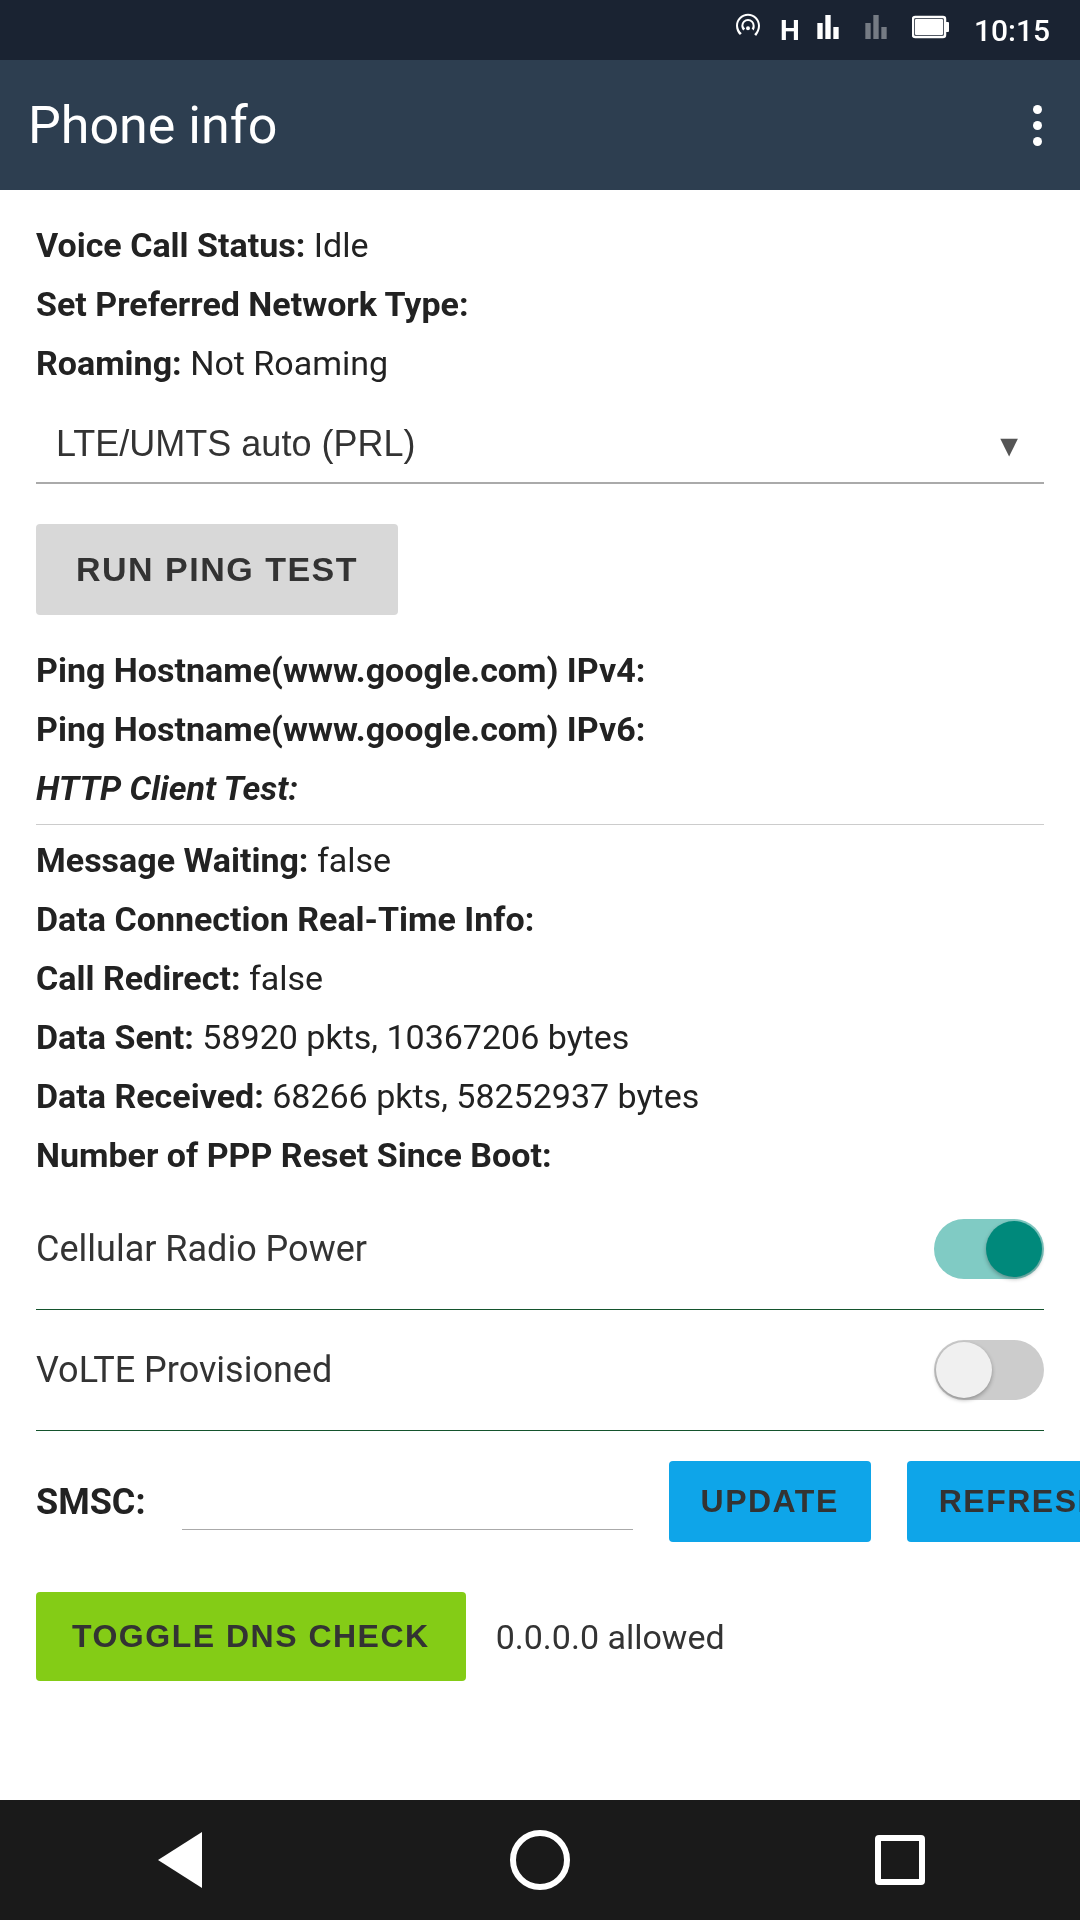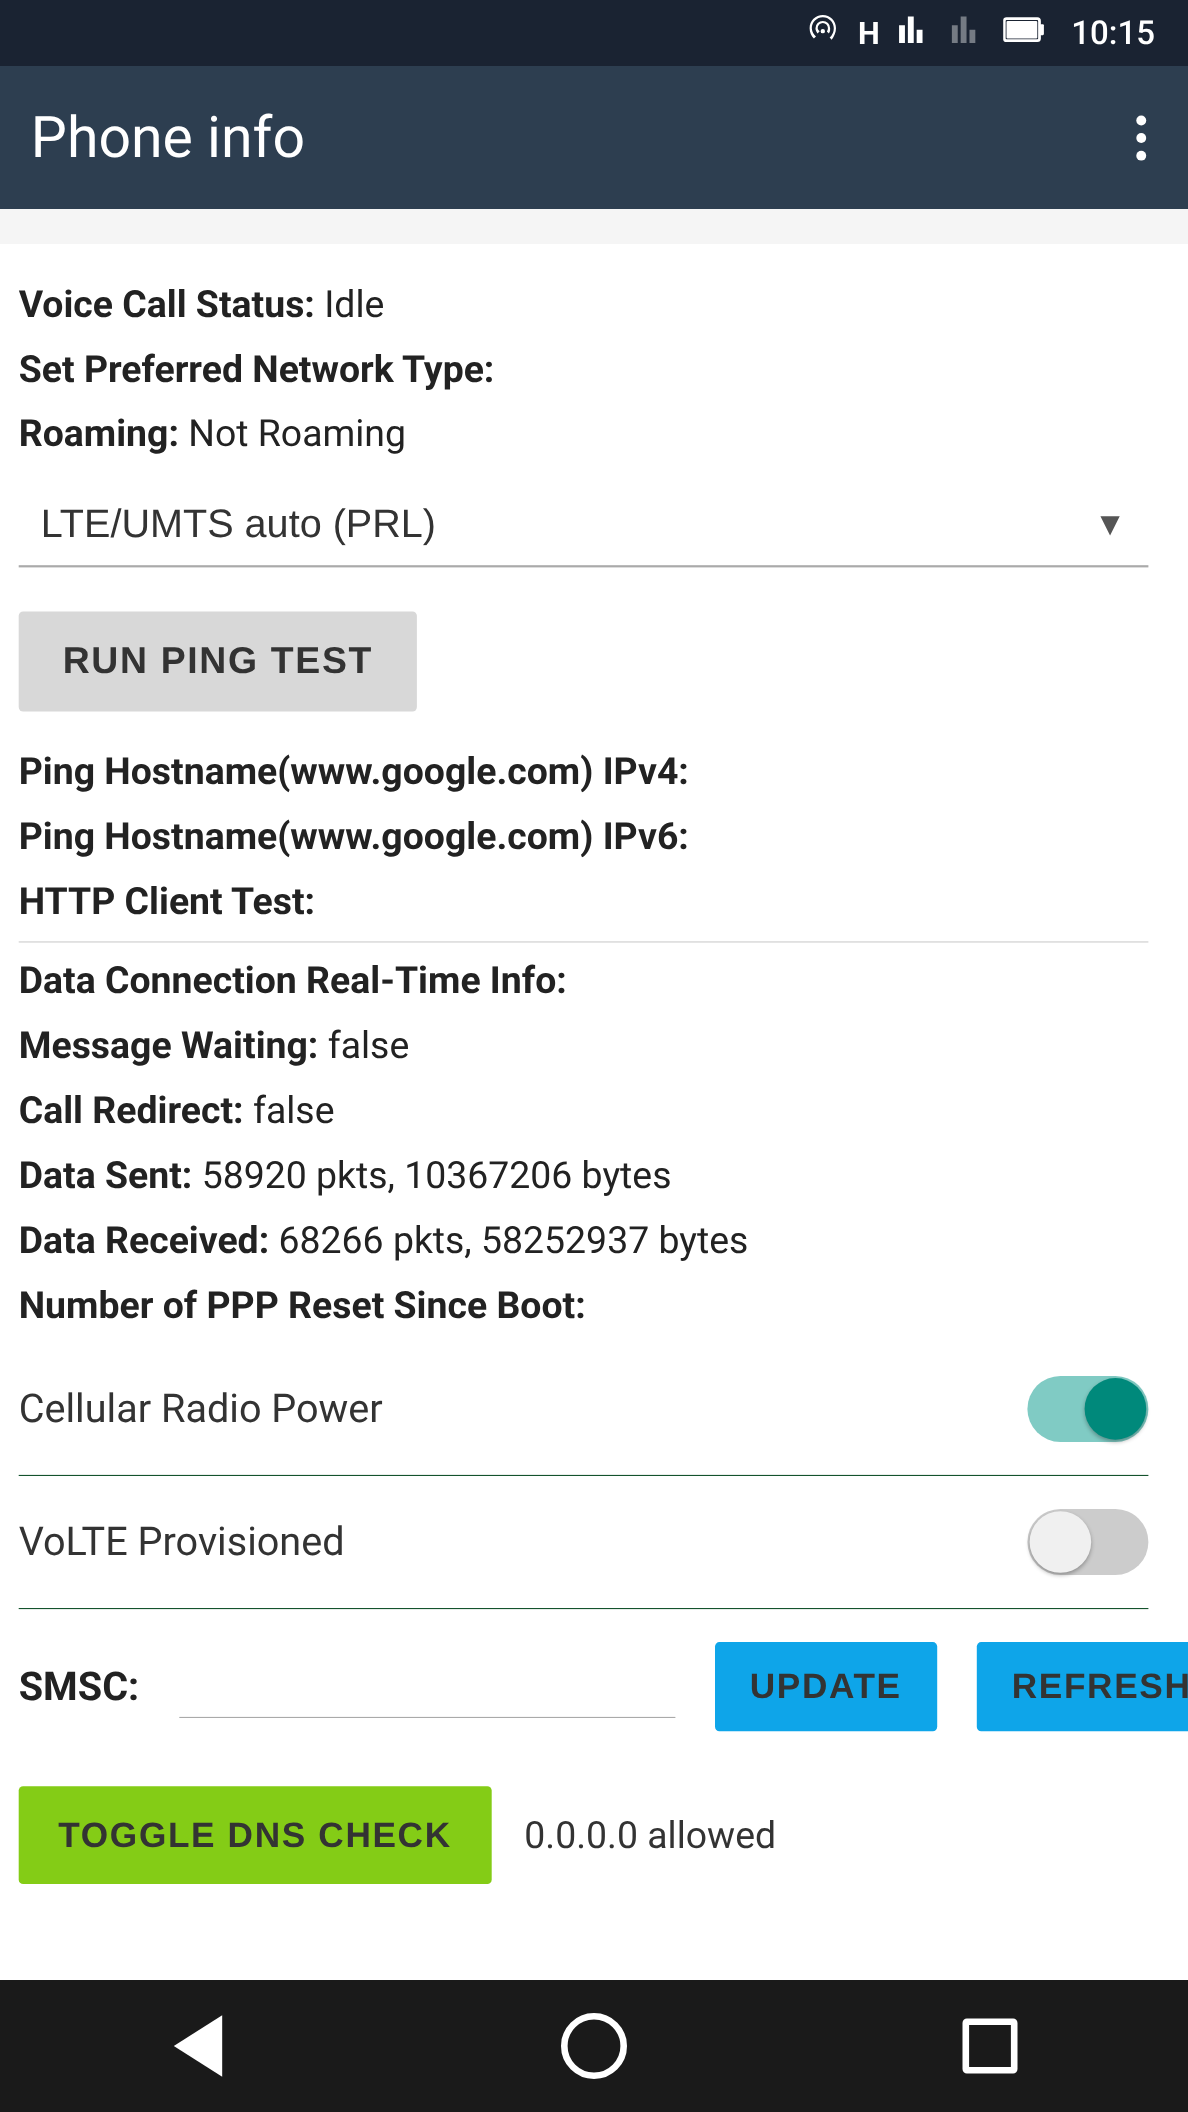--- a/index.html
+++ b/index.html
@@ -63,23 +63,22 @@
       width: 9px;
       height: 9px;
       background: white;
       border-radius: 50%;
     }
 
     
     .content {
       background: white;
       flex: 1;
-      padding: 30px 36px 0 17px;
+      padding: 30px 36px 0 36px;
       overflow-y: auto;
-      margin-top: 32px;
     }
 
     .info-row {
       font-size: 34px;
       line-height: 1.5;
       margin-bottom: 8px;
       color: #222;
     }
     .info-row strong {
       font-weight: 700;
@@ -343,32 +342,32 @@
   <button class="btn">RUN PING TEST</button>
 
   <div class="info-row">
     <strong>Ping Hostname(www.google.com) IPv4:</strong>
   </div>
 
   <div class="info-row">
     <strong>Ping Hostname(www.google.com) IPv6:</strong>
   </div>
 
-  <div class="info-row" style="margin-bottom:0;">
+  <div class="info-row" style="margin-bottom:0;font-style:italic;">
     <strong>HTTP Client Test:</strong>
   </div>
   <hr class="divider">
-
-  <div class="info-row">
-    <strong>Data Connection Real-Time Info:</strong>
-  </div>
 
   <div class="info-row">
     <strong>Message Waiting:</strong>
     <span>false</span>
+  </div>
+
+  <div class="info-row">
+    <strong>Data Connection Real-Time Info:</strong>
   </div>
 
   <div class="info-row">
     <strong>Call Redirect:</strong>
     <span>false</span>
   </div>
 
   <div class="info-row">
     <strong>Data Sent:</strong>
     <span>58920 pkts, 10367206 bytes</span>

